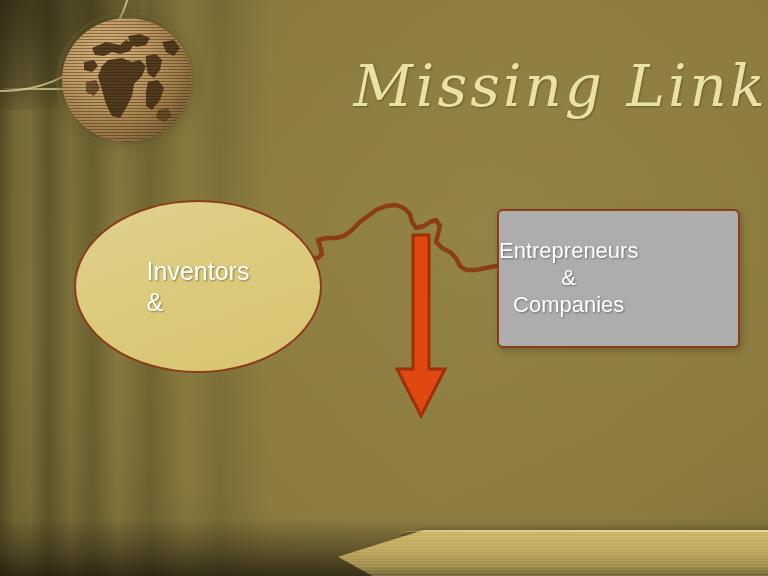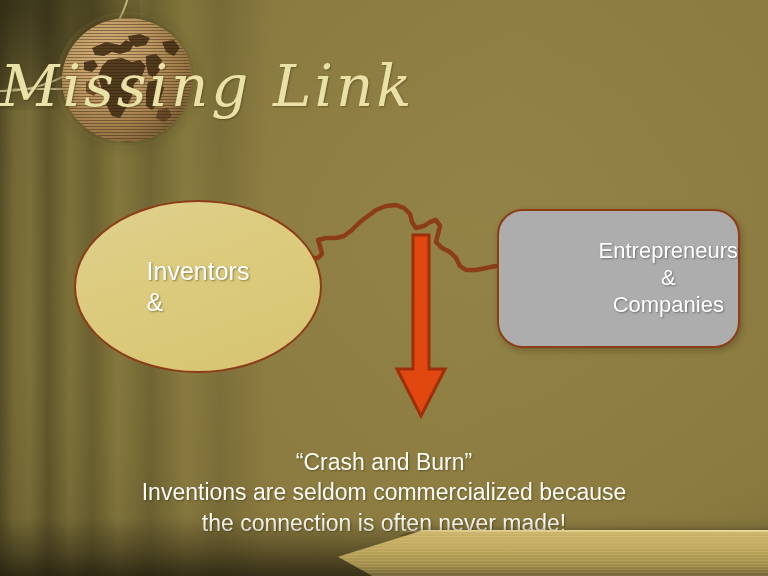--- a/index.html
+++ b/index.html
@@ -109,21 +109,21 @@
     border-radius: 50%;
     background: radial-gradient(circle at 50% 50%, rgba(138,122,63,0) 62%, rgba(138,122,63,0.55) 82%, rgba(138,122,63,1) 100%);
     pointer-events: none;
   }
 
   
   .title {
     position: absolute;
     left: 0; right: 0;
     top: 52px;
-    text-align: left;
+    text-align: right;
     font-family: "DejaVu Serif", serif;
     font-size: 58px;
     font-style: italic;
     font-weight: 400;
     letter-spacing: 3px;
     color: #e9e1a6;
     text-shadow: 1px 1px 2px rgba(60,50,20,0.45);
   }
 
   
@@ -151,26 +151,26 @@
     font-size: 25px;
     line-height: 1.22;
     text-shadow: 1px 1px 2px rgba(70,58,26,0.55);
   }
 
   
   .box-node {
     position: absolute;
     left: 497px; top: 209px;
     width: 243px; height: 139px;
-    border-radius: 26px;
+    border-radius: 6px;
     background: #adadad;
     border: 2.5px solid #8c3d18;
     display: flex;
     align-items: center;
-    justify-content: flex-end;
+    justify-content: flex-start;
     box-sizing: border-box;
     box-shadow: 2px 3px 6px rgba(40,30,12,0.28);
   }
   .box-text {
     text-align: center;
     color: #ffffff;
     font-size: 22px;
     line-height: 1.22;
     text-shadow: 1px 1px 2px rgba(60,60,60,0.55);
   }
@@ -290,25 +290,20 @@
       <div>Entrepreneurs</div>
       <div>&amp;</div>
       <div>Companies</div>
     </div>
   </div>
 
   <svg class="arrow" viewBox="0 0 58 186" preserveAspectRatio="none">
     <polygon points="21,2 37,2 37,136 53,136 29,183 5,136 21,136" fill="#e0480f" stroke="#9e2f0a" stroke-width="3" stroke-linejoin="miter"></polygon>
   </svg>
 
-  <div class="caption">
-    <div>“Crash and Burn”</div>
-    <div>Inventions are seldom commercialized because</div>
-    <div>the connection is often never made!</div>
-  </div>
 
   <div class="bottom-band">
     <div class="band-dark"></div>
     <div class="band-shadow"></div>
     <div class="band-gold"></div>
     <div class="band-gold-edge"></div>
   </div>
 
 </div>
 

